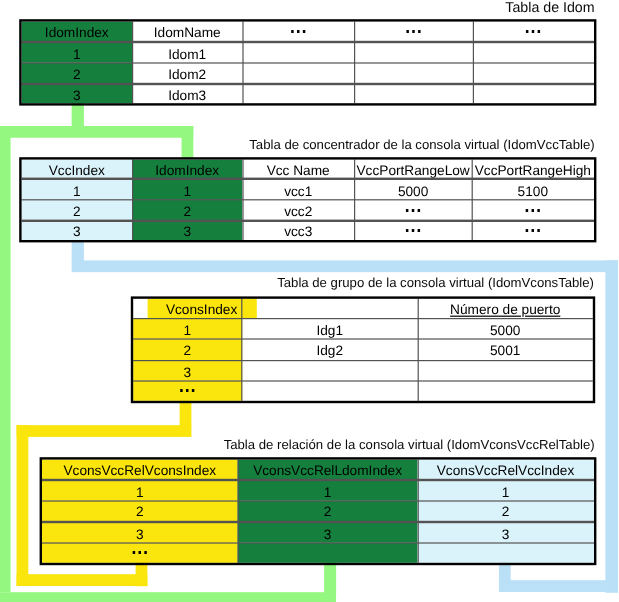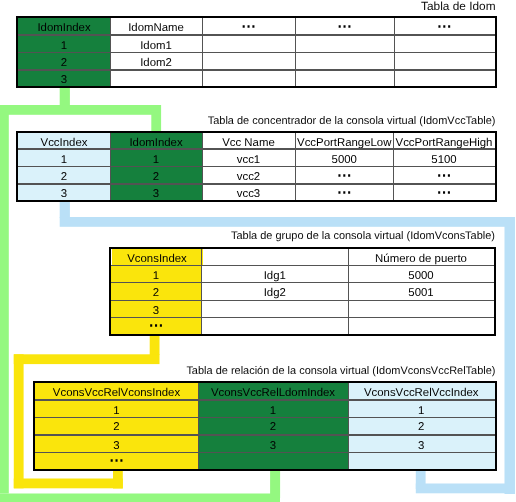--- a/index.html
+++ b/index.html
@@ -58,20 +58,21 @@
 <div class="cell fill-white" style="left:92px;top:16.9px;width:92px;height:17.5px;line-height:22.1px;">Idom1</div>
 <div class="cell fill-white" style="left:184px;top:16.9px;width:93px;height:17.5px;line-height:22.1px;"></div>
 <div class="cell fill-white" style="left:277px;top:16.9px;width:99px;height:17.5px;line-height:22.1px;"></div>
 <div class="cell fill-white" style="left:376px;top:16.9px;width:100.5px;height:17.5px;line-height:22.1px;"></div>
 <div class="cell fill-green" style="left:0px;top:34.4px;width:92px;height:17.4px;line-height:22px;">2</div>
 <div class="cell fill-white" style="left:92px;top:34.4px;width:92px;height:17.4px;line-height:22px;">Idom2</div>
 <div class="cell fill-white" style="left:184px;top:34.4px;width:93px;height:17.4px;line-height:22px;"></div>
 <div class="cell fill-white" style="left:277px;top:34.4px;width:99px;height:17.4px;line-height:22px;"></div>
 <div class="cell fill-white" style="left:376px;top:34.4px;width:100.5px;height:17.4px;line-height:22px;"></div>
 <div class="cell fill-green" style="left:0px;top:51.8px;width:92px;height:16.4px;line-height:21px;">3</div>
+<div class="cell fill-white" style="left:92px;top:51.8px;width:92px;height:16.4px;line-height:21px;">Idom3</div>
 <div class="cell fill-white" style="left:184px;top:51.8px;width:93px;height:16.4px;line-height:21px;"></div>
 <div class="cell fill-white" style="left:277px;top:51.8px;width:99px;height:16.4px;line-height:21px;"></div>
 <div class="cell fill-white" style="left:376px;top:51.8px;width:100.5px;height:16.4px;line-height:21px;"></div>
 <div class="gl" style="left:91.8px;top:0px;width:1.2px;height:68.2px;"></div>
 <div class="gl" style="left:183.8px;top:0px;width:1.2px;height:68.2px;"></div>
 <div class="gl" style="left:276.8px;top:0px;width:1.2px;height:68.2px;"></div>
 <div class="gl" style="left:375.8px;top:0px;width:1.2px;height:68.2px;"></div>
 <div class="gl" style="left:0px;top:16.7px;width:476.5px;height:1.2px;"></div>
 <div class="gl" style="left:0px;top:34.2px;width:476.5px;height:1.2px;"></div>
 <div class="gl" style="left:0px;top:51.6px;width:476.5px;height:1.2px;"></div>
@@ -103,23 +104,23 @@
 <div class="gl" style="left:183.8px;top:0px;width:1.2px;height:67.2px;"></div>
 <div class="gl" style="left:276.8px;top:0px;width:1.2px;height:67.2px;"></div>
 <div class="gl" style="left:375.3px;top:0px;width:1.2px;height:67.2px;"></div>
 <div class="gl" style="left:0px;top:15.6px;width:476.5px;height:1.2px;"></div>
 <div class="gl" style="left:0px;top:33.1px;width:476.5px;height:1.2px;"></div>
 <div class="gl" style="left:0px;top:50.6px;width:476.5px;height:1.2px;"></div>
 <div class="frame" style="left:-2px;top:-2px;width:480.5px;height:71.2px;"></div>
 </div>
 <div class="caption" style="right:21px;top:230px;font-size:10.98px;">Tabla de grupo de la consola virtual (IdomVconsTable)</div>
 <div class="tbl" style="left:110.5px;top:248.5px;width:383.5px;height:85.5px;">
-<div class="cell fill-yellow" style="left:1px;top:0px;width:91px;height:16.3px;line-height:20.9px;">VconsIndex</div>
+<div class="cell fill-yellow" style="left:12px;top:0px;width:91px;height:16.3px;line-height:20.9px;">VconsIndex</div>
 <div class="cell fill-white" style="left:91px;top:0px;width:146.5px;height:16.3px;line-height:20.9px;margin-top:36px;">Grupo</div>
-<div class="cell fill-white" style="left:237.5px;top:0px;width:146px;height:16.3px;line-height:20.9px;">Número de puerto</div>
+<div class="cell fill-white" style="left:237.5px;top:0px;width:146px;height:16.3px;line-height:20.9px;text-decoration:underline;">Número de puerto</div>
 <div class="cell fill-yellow" style="left:0px;top:16.3px;width:91px;height:17.5px;line-height:22.1px;">1</div>
 <div class="cell fill-white" style="left:91px;top:16.3px;width:146.5px;height:17.5px;line-height:22.1px;">Idg1</div>
 <div class="cell fill-white" style="left:237.5px;top:16.3px;width:146px;height:17.5px;line-height:22.1px;">5000</div>
 <div class="cell fill-yellow" style="left:0px;top:33.8px;width:91px;height:17.5px;line-height:22.1px;">2</div>
 <div class="cell fill-white" style="left:91px;top:33.8px;width:146.5px;height:17.5px;line-height:22.1px;">Idg2</div>
 <div class="cell fill-white" style="left:237.5px;top:33.8px;width:146px;height:17.5px;line-height:22.1px;">5001</div>
 <div class="cell fill-yellow" style="left:0px;top:51.3px;width:91px;height:17.5px;line-height:22.1px;">3</div>
 <div class="cell fill-white" style="left:91px;top:51.3px;width:146.5px;height:17.5px;line-height:22.1px;"></div>
 <div class="cell fill-white" style="left:237.5px;top:51.3px;width:146px;height:17.5px;line-height:22.1px;"></div>
 <div class="cell fill-yellow ell" style="left:0px;top:68.8px;width:91px;height:16.7px;line-height:19.3px;">⋯</div>

